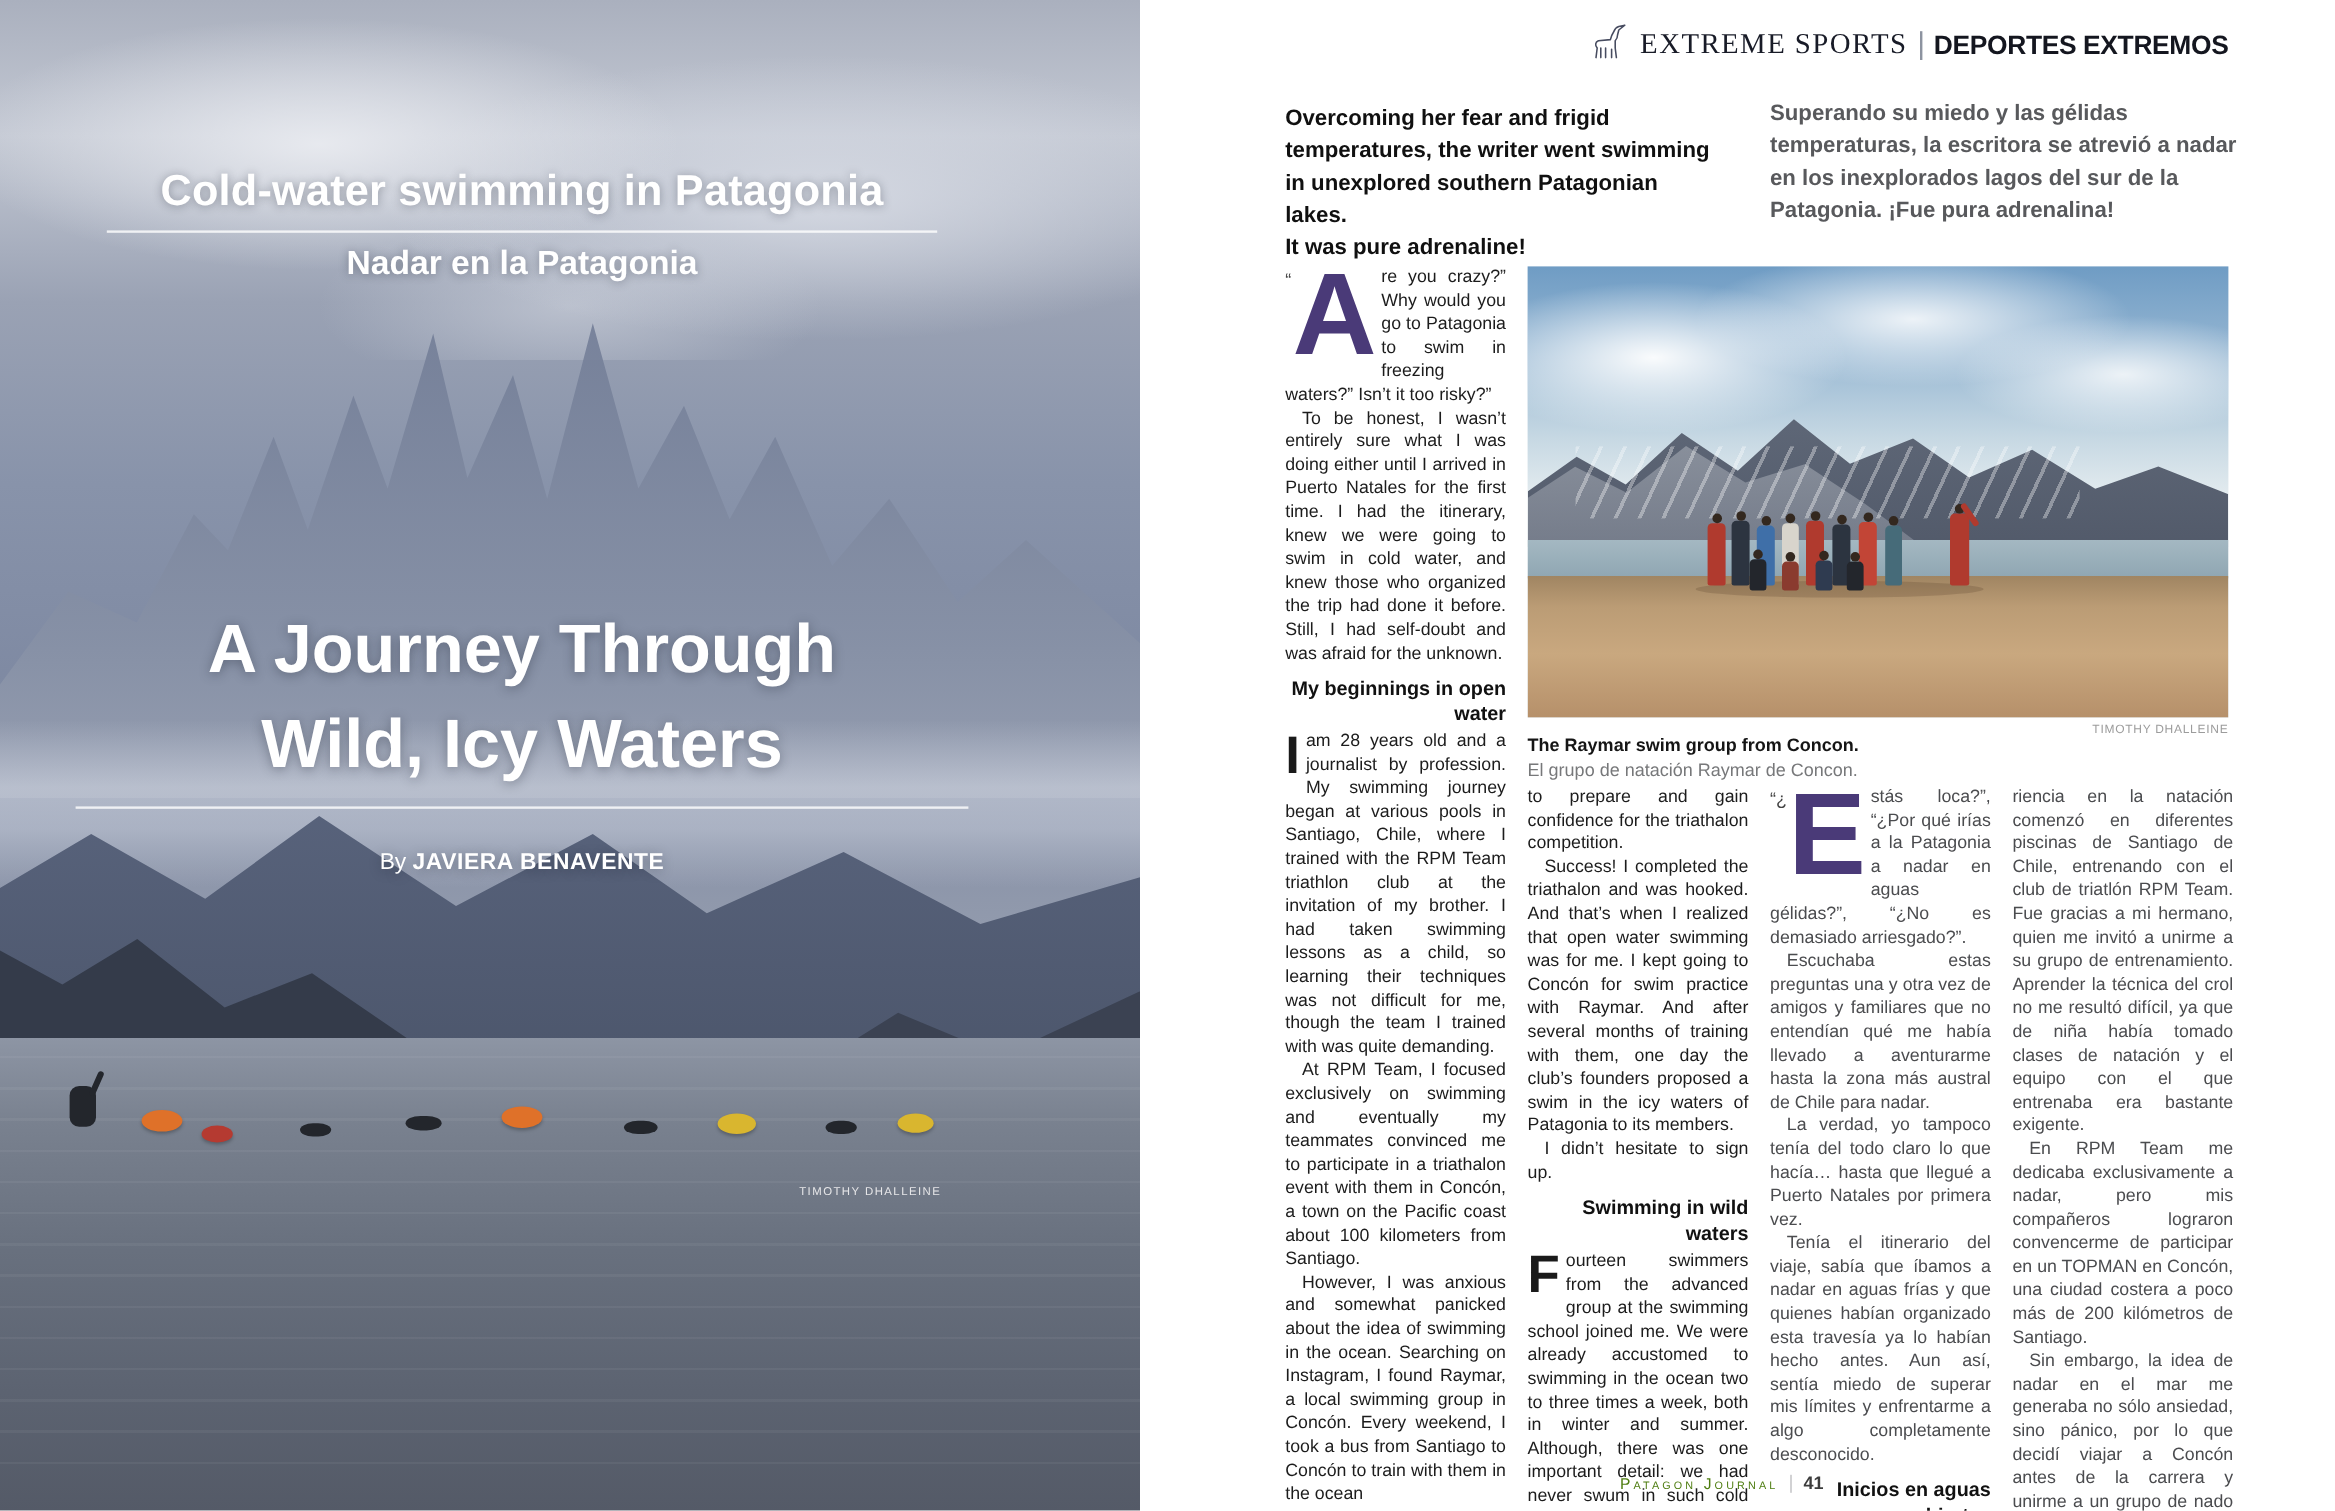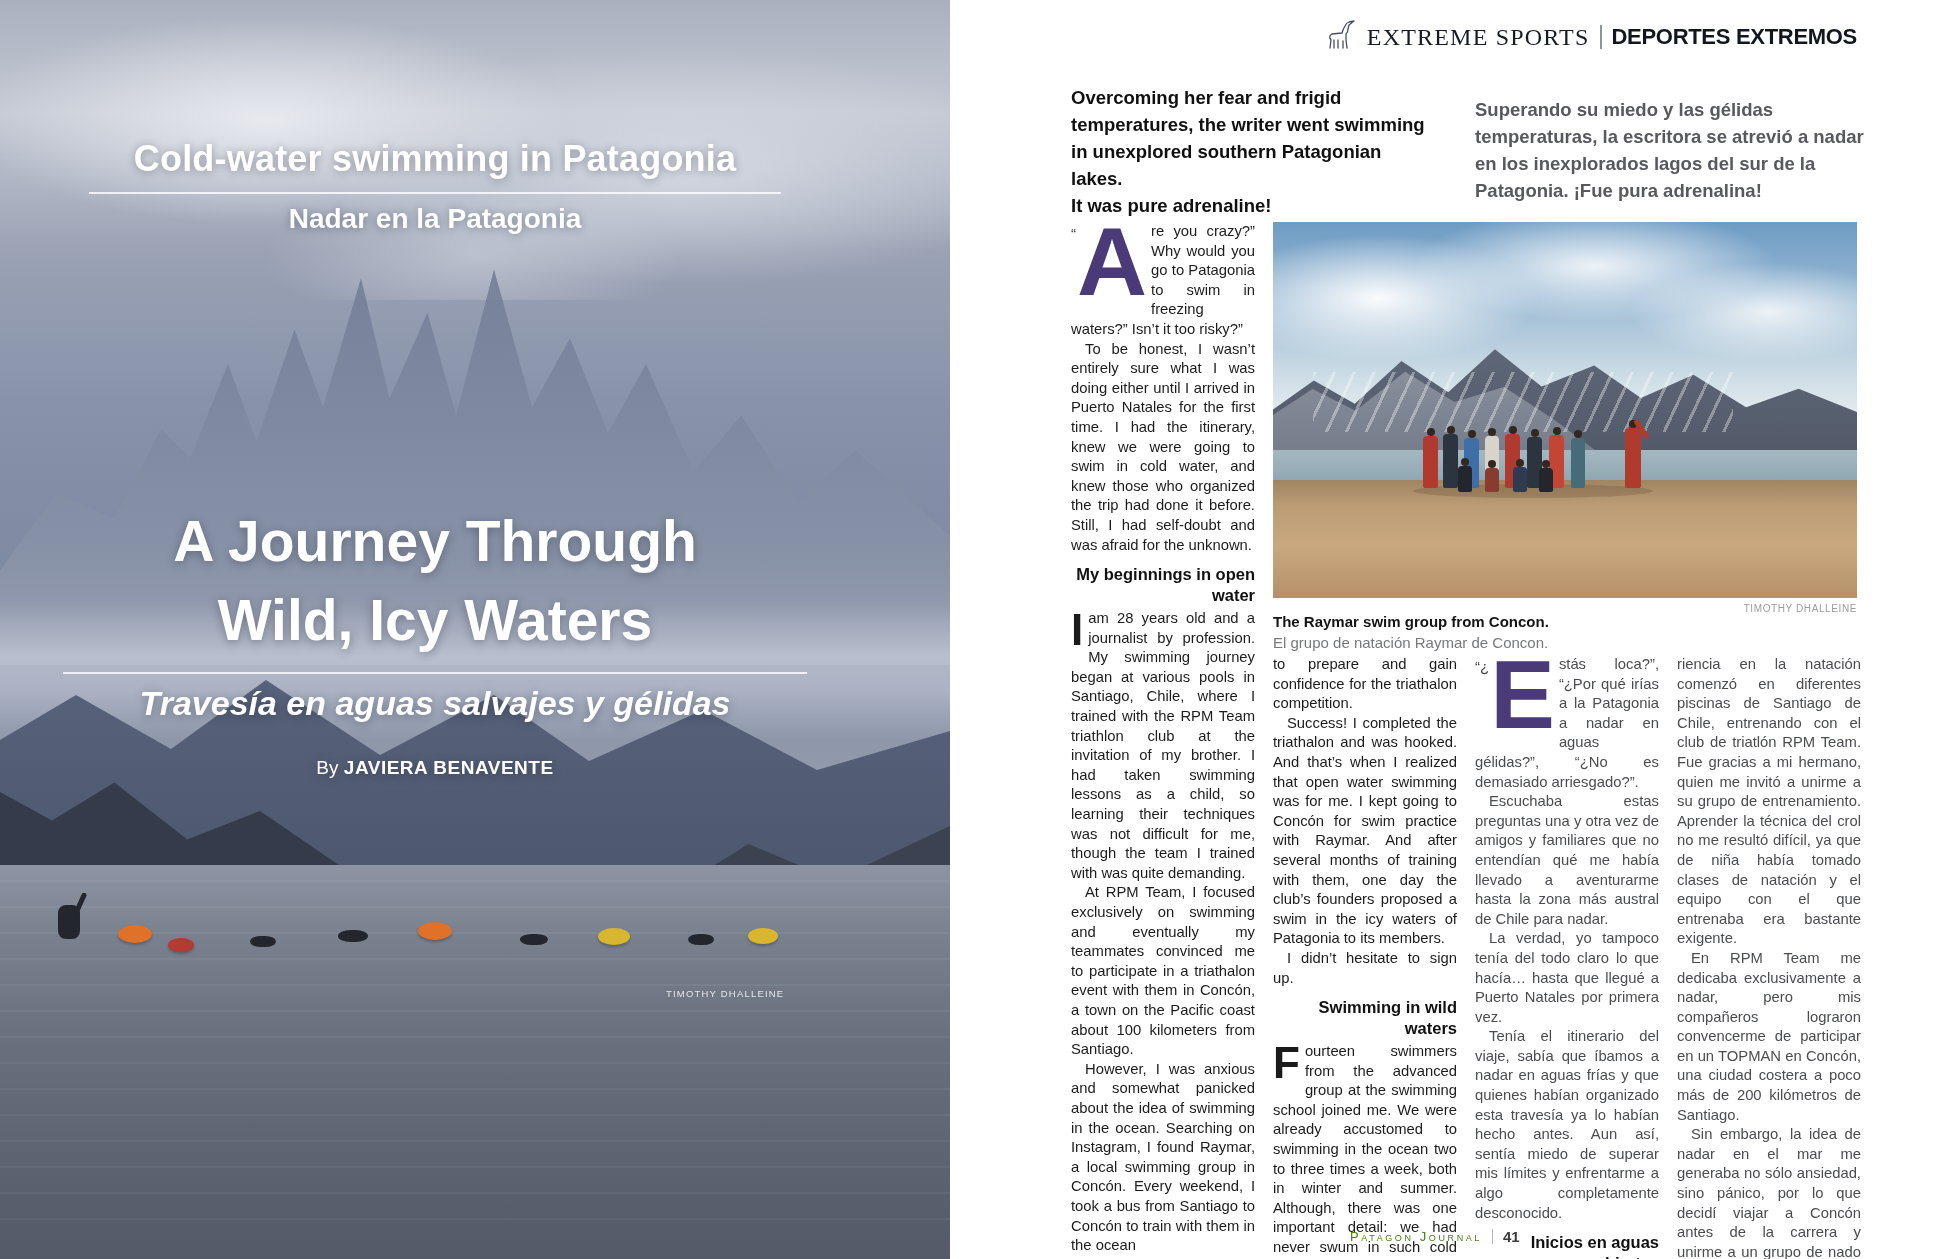--- a/index.html
+++ b/index.html
@@ -50,21 +50,21 @@
 
   
   .masthead{top:20px;right:89px;display:flex;align-items:center;gap:10px}
   .m-en{font-family:"Liberation Serif",serif;font-size:24px;color:#181b27;letter-spacing:1.2px}
   .m-div{width:2px;height:24px;background:#8d93a0}
   .m-es{font-size:22px;font-weight:bold;color:#14161f;letter-spacing:-.3px}
 
   
   .intro{font-size:18.5px;line-height:27px;font-weight:bold}
   .intro-en{left:1071px;top:84px;width:360px;color:#101010}
-  .intro-es{left:1475px;top:96px;width:400px;color:#58595c}
+  .intro-es{left:1475px;top:80px;width:400px;color:#58595c}
 
   
   .rphoto{left:1273px;top:222px;width:584px;height:376px;overflow:hidden;
     background:linear-gradient(180deg,#6f9cc4 0%,#8fb2d0 16%,#c6d8e3 38%,#e6edf0 52%,#dfe7eb 58%)}
   .rp-clouds{left:0;top:0;width:584px;height:200px;
     background:radial-gradient(ellipse 230px 90px at 18% 38%,rgba(255,255,255,.95),transparent 70%),
                radial-gradient(ellipse 260px 80px at 55% 22%,rgba(255,255,255,.85),transparent 70%),
                radial-gradient(ellipse 200px 70px at 85% 45%,rgba(255,255,255,.8),transparent 70%);}
   .rp-mtn{left:0;top:118px;width:584px;height:116px;
     background:linear-gradient(180deg,#5f6878 0%,#525a6a 100%);
@@ -136,21 +136,20 @@
 
   <div class="abs kicker-block">
     <div class="kicker">Cold-water swimming in Patagonia</div>
     <div class="krule"></div>
     <div class="kicker-es">Nadar en la Patagonia</div>
   </div>
   <div class="abs title-block">
     <div class="title-line">A Journey Through</div>
     <div class="title-line">Wild, Icy Waters</div>
     <div class="trule"></div>
-    <div class="subtitle-es">Travesía en aguas salvajes y gélidas</div>
     <div class="byline">
       <span>By</span>
       <b>JAVIERA BENAVENTE</b>
     </div>
   </div>
   <div class="abs lp-credit">TIMOTHY DHALLEINE</div>
 </div>
 
 <div class="abs masthead">
   <span>

